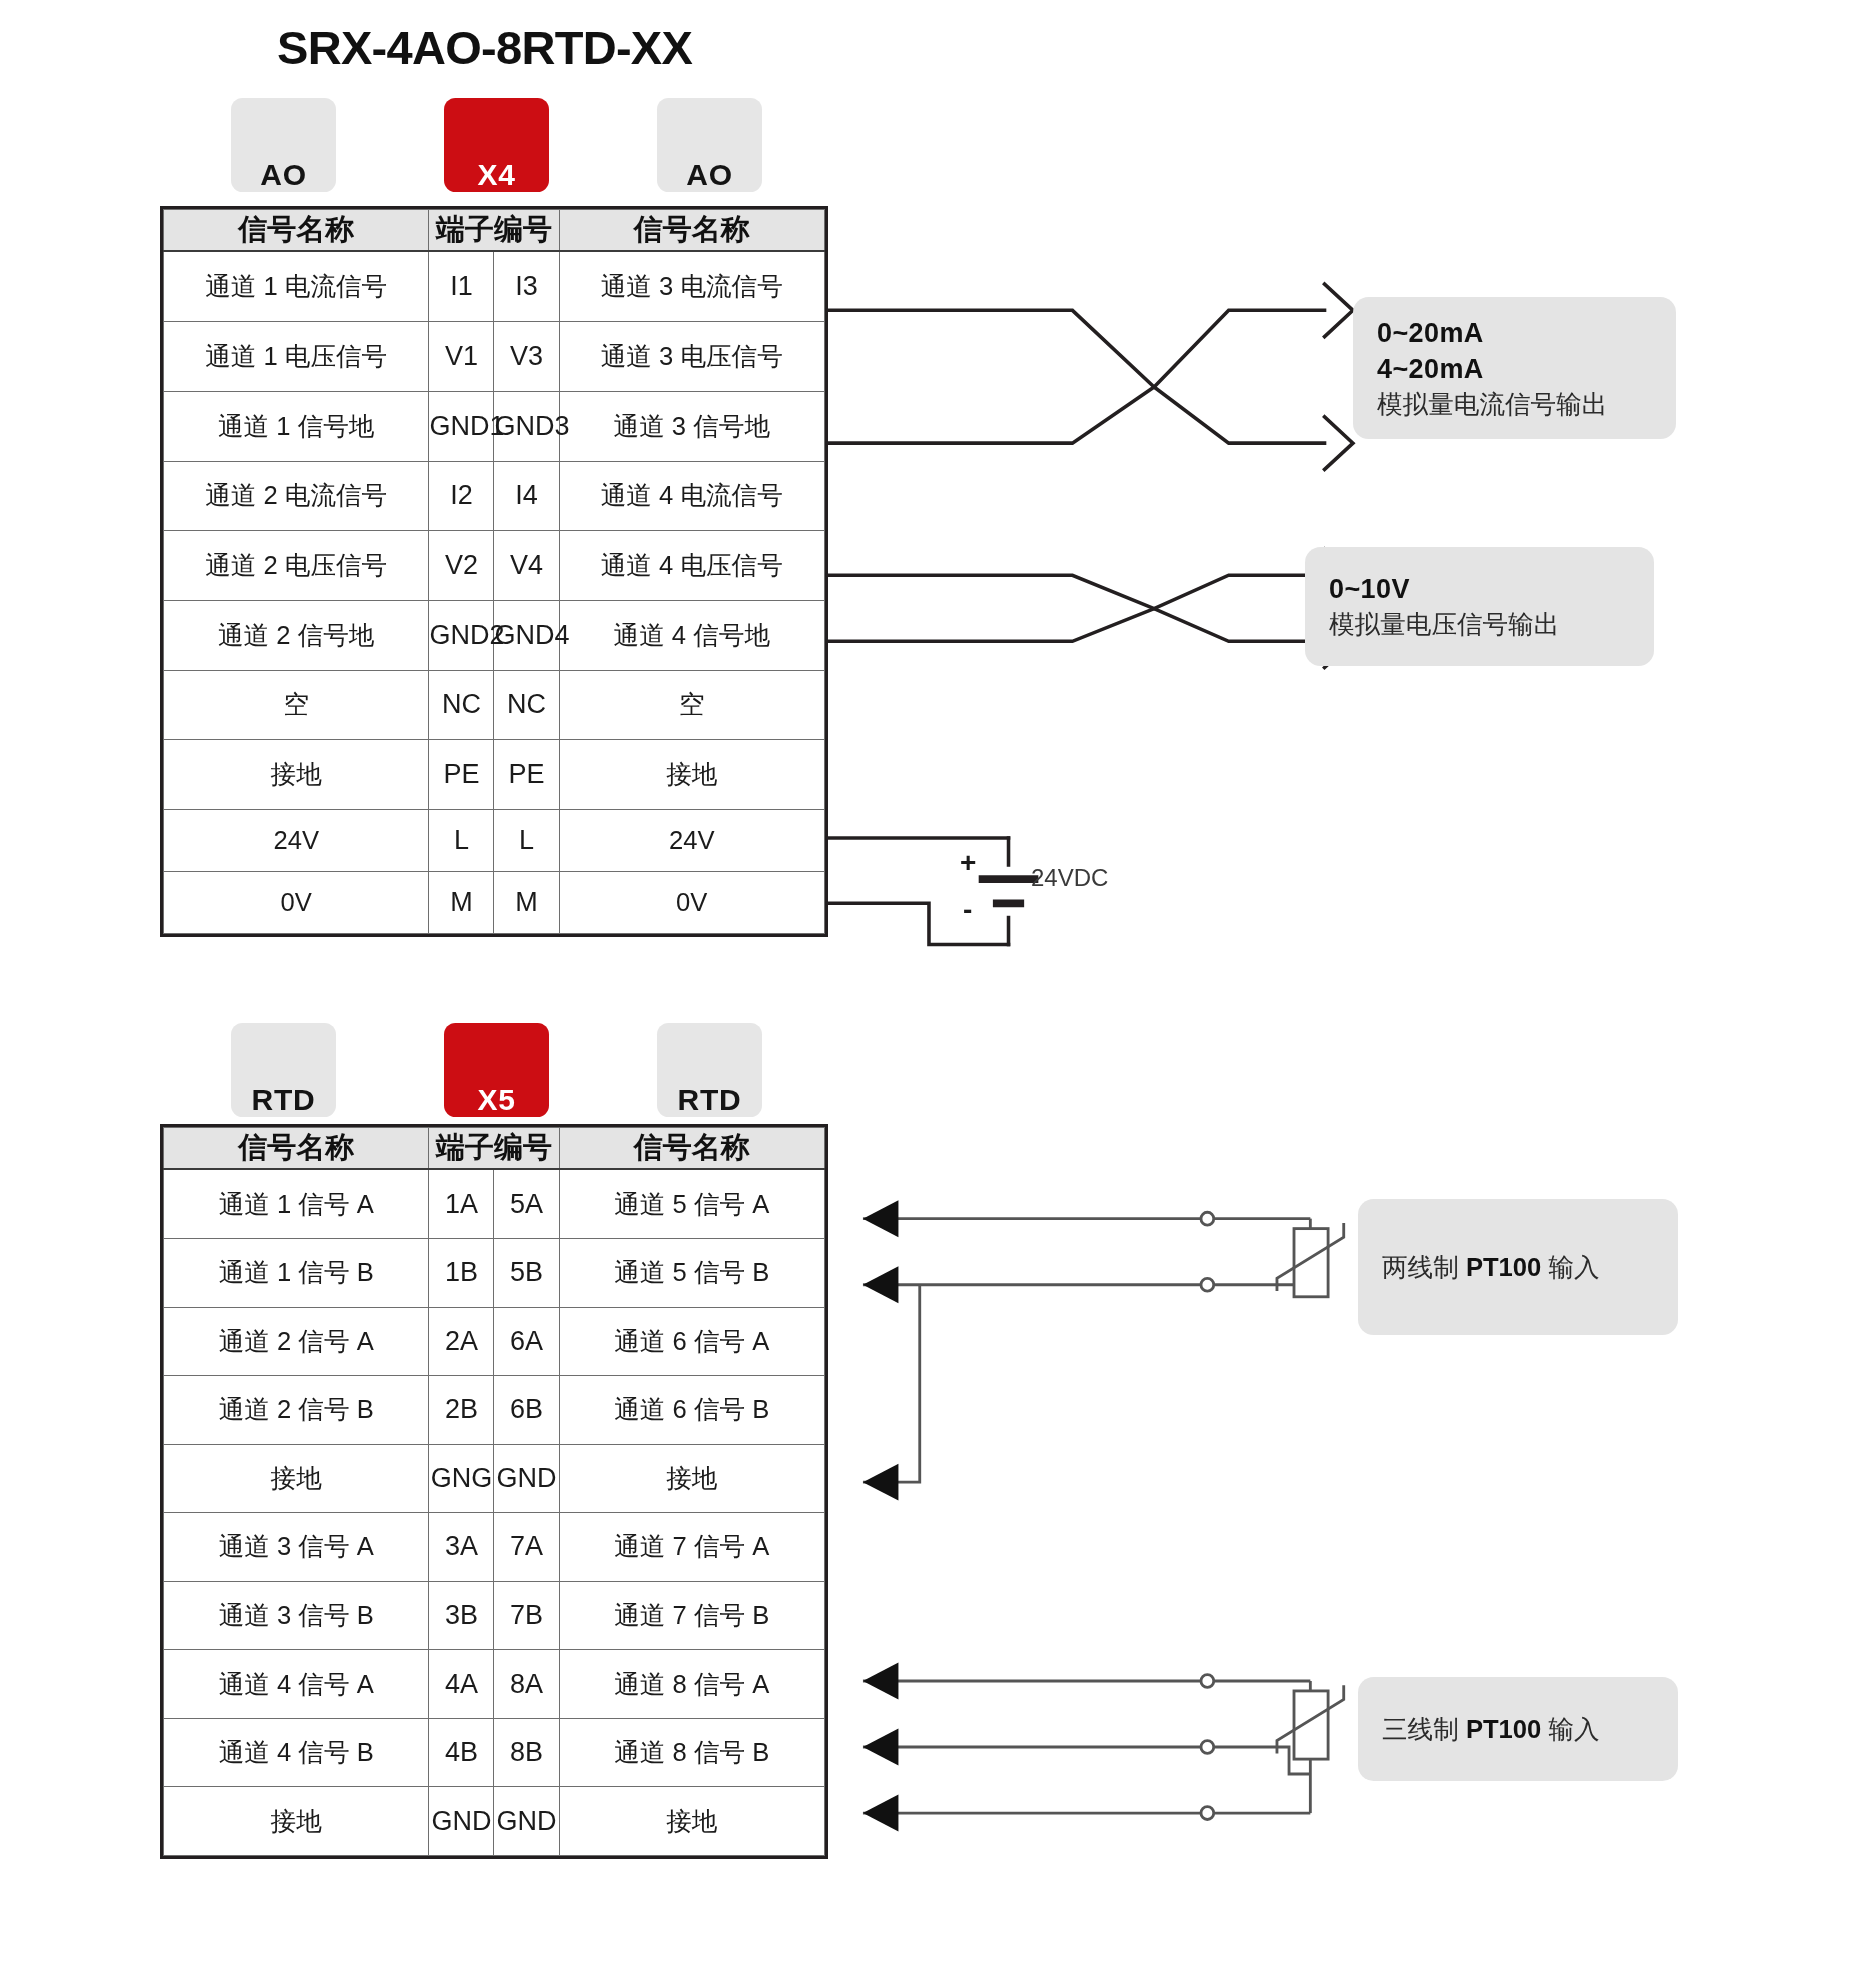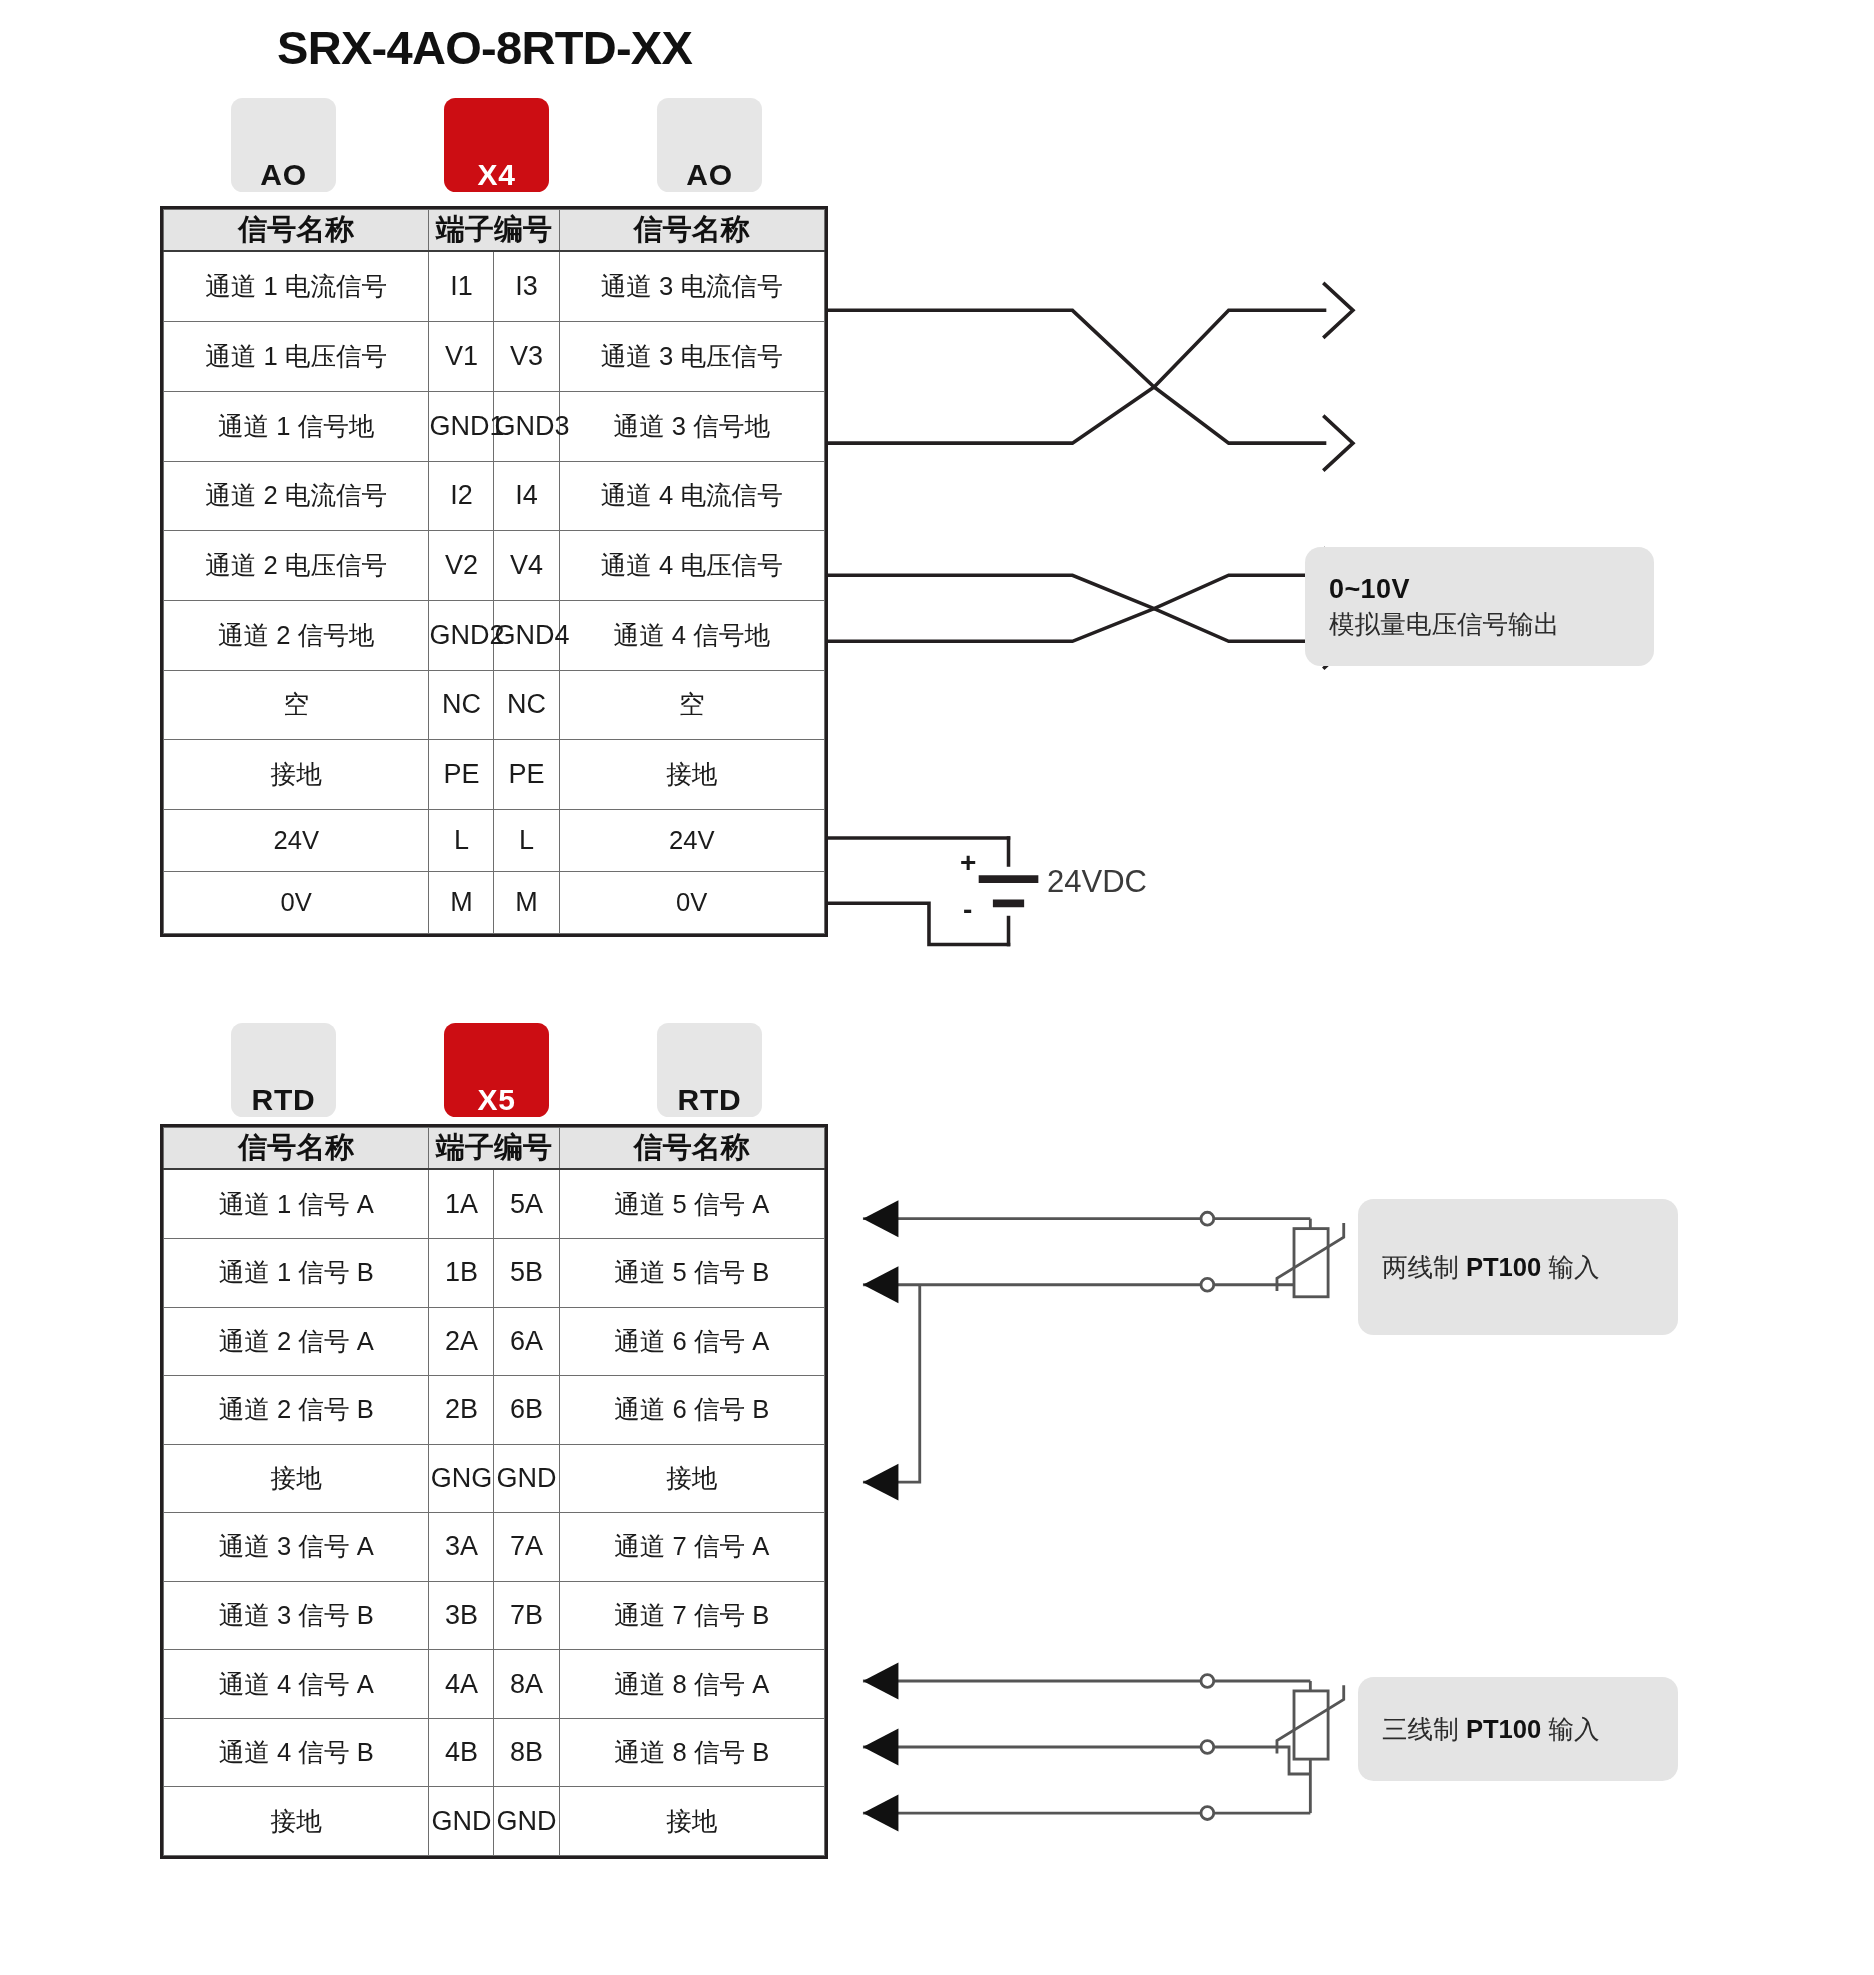--- a/index.html
+++ b/index.html
@@ -85,24 +85,23 @@
   }
   .callout .plain{
     font-size:25.6px;color:#2b2b2b;line-height:1.34;
   }
   .callout .mix{font-size:25.6px;color:#2b2b2b;line-height:1.34;white-space:nowrap;}
   .callout .mix b{font-weight:bold;color:#111111;}
 
   
   .vdc-label{
     position:absolute;
-    font-size:31px;
+    font-size:24px;
     color:#3a3a3a;
     white-space:nowrap;
-    margin-left:16px;
   }
   .sign{
     position:absolute;
     font-size:28px;
     color:#1b1b1b;
     font-weight:bold;
     line-height:1;
   }
 
   svg{position:absolute;left:0;top:0;overflow:visible;}
@@ -221,20 +220,25 @@
     <g stroke="#231f20" fill="none" stroke-linecap="butt">
       <line x1="1378" y1="1238" x2="1462" y2="1238" stroke-width="11"></line>
       <line x1="1398" y1="1272" x2="1442" y2="1272" stroke-width="11"></line>
     </g>
   </svg>
 
   <div class="sign" style="left:960px; top:849px;">+</div>
   <div class="sign" style="left:963px; top:896px;">-</div>
   <div class="vdc-label" style="left:1031px; top:864px;">24VDC</div>
 
+  <div class="callout" style="left:1353px; top:297px; width:323px; height:142px;">
+    <div class="strong">0~20mA</div>
+    <div class="strong">4~20mA</div>
+    <div class="plain">模拟量电流信号输出</div>
+  </div>
 
   <div class="callout" style="left:1305px; top:547px; width:349px; height:119px;">
     <div class="strong">0~10V</div>
     <div class="plain">模拟量电压信号输出</div>
   </div>
 
   <div class="badge grey" style="left:231px; top:1023px;">
     <span>RTD</span>
   </div>
   <div class="badge red" style="left:444px; top:1023px;">

